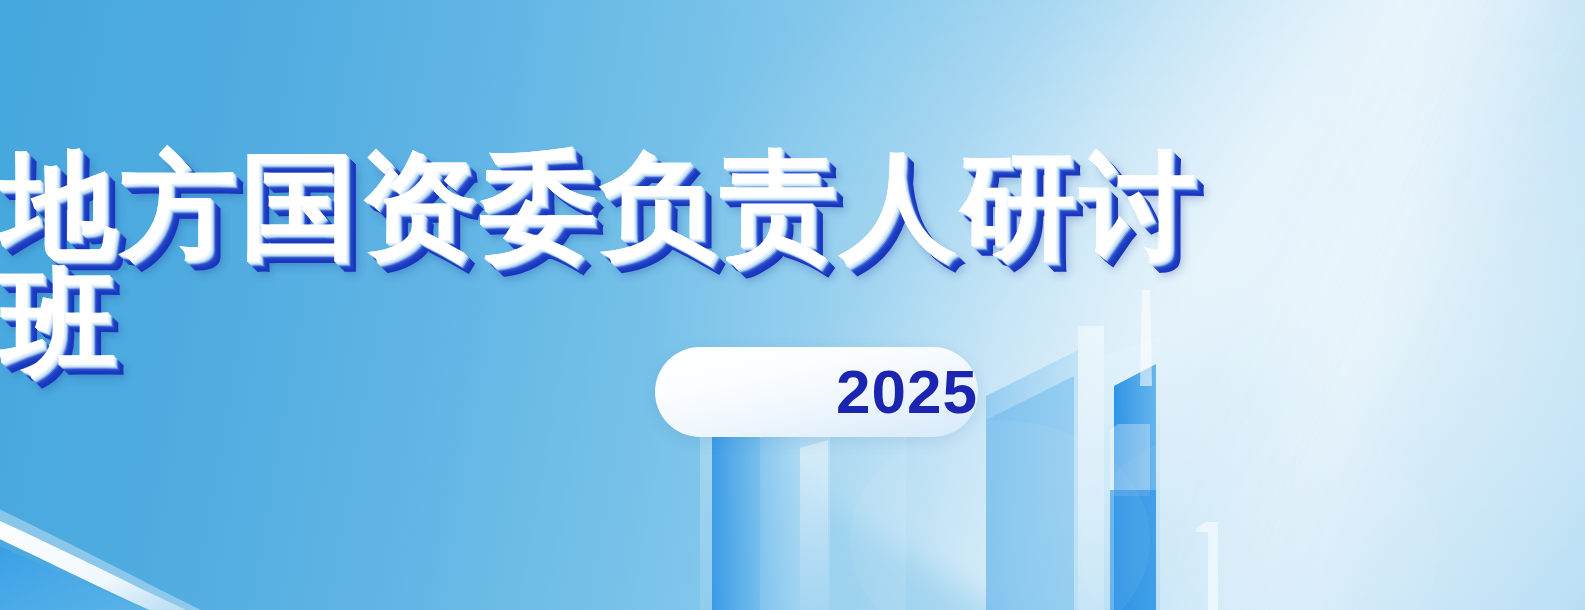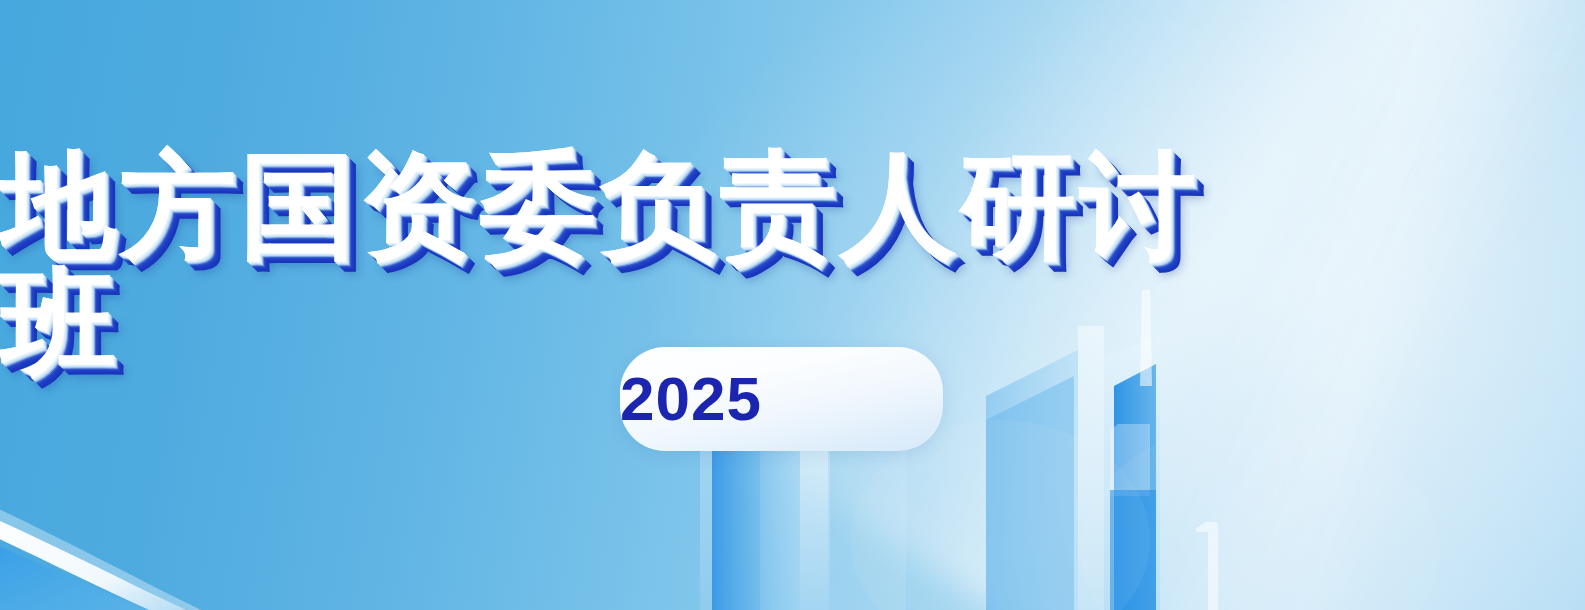--- a/index.html
+++ b/index.html
@@ -127,35 +127,35 @@
       10px 10px 0 #1935bb,
       11px 12px 10px rgba(16,44,140,0.30);
     background: linear-gradient(178deg, #ffffff 0%, #ffffff 46%, #f2f9ff 64%, #dcecfb 88%, #cfe4f8 100%);
     -webkit-background-clip: text;
     background-clip: text;
   }
 
   
   #banner .pill {
     position: absolute;
-    left: 620px;
+    left: 655px;
     top: 347px;
     width: 323px;
-    height: 104px;
+    height: 90px;
     border-radius: 45px;
     background: linear-gradient(168deg,
                 #ffffff 0%,
                 #fbfdff 32%,
                 #eef6fd 62%,
                 #dfeefb 84%,
                 #d6e9fa 100%);
     box-shadow: 0 4px 16px rgba(40,90,160,0.12);
     display: flex;
     align-items: center;
-    justify-content: flex-start;
+    justify-content: flex-end;
   }
 
   #banner .pill-text {
     font-family: "Liberation Sans", "DejaVu Sans", sans-serif;
     font-weight: 700;
     font-size: 62px;
     line-height: 1;
     letter-spacing: 1px;
     color: #1c25b0;
     user-select: none;

